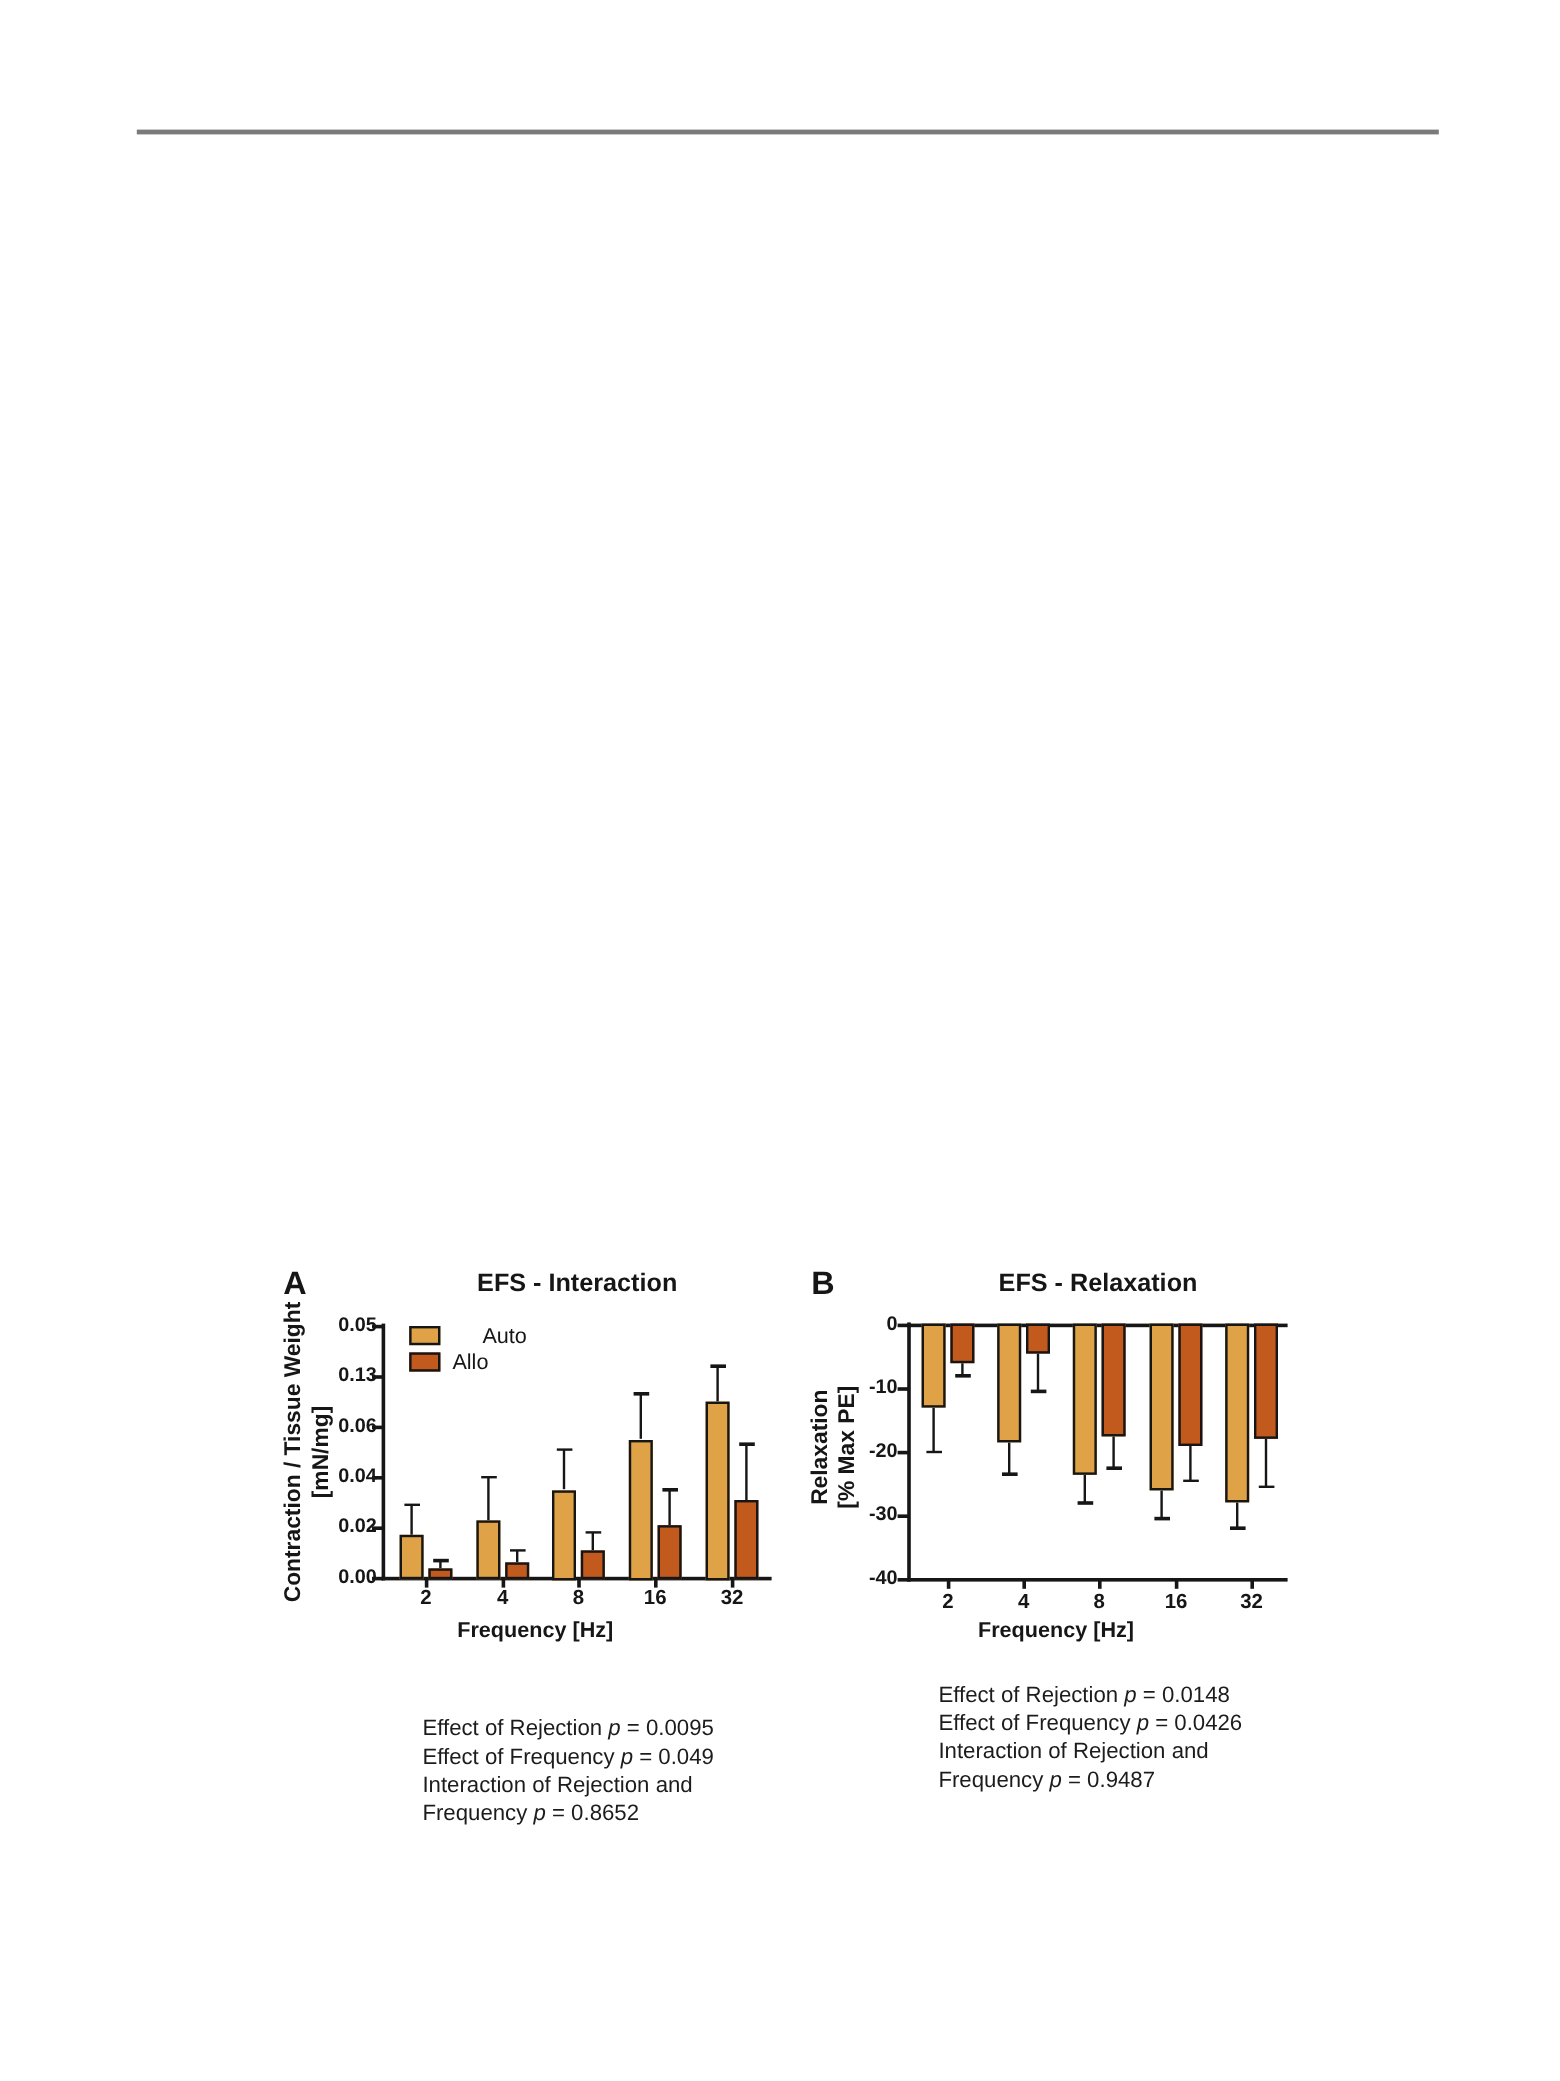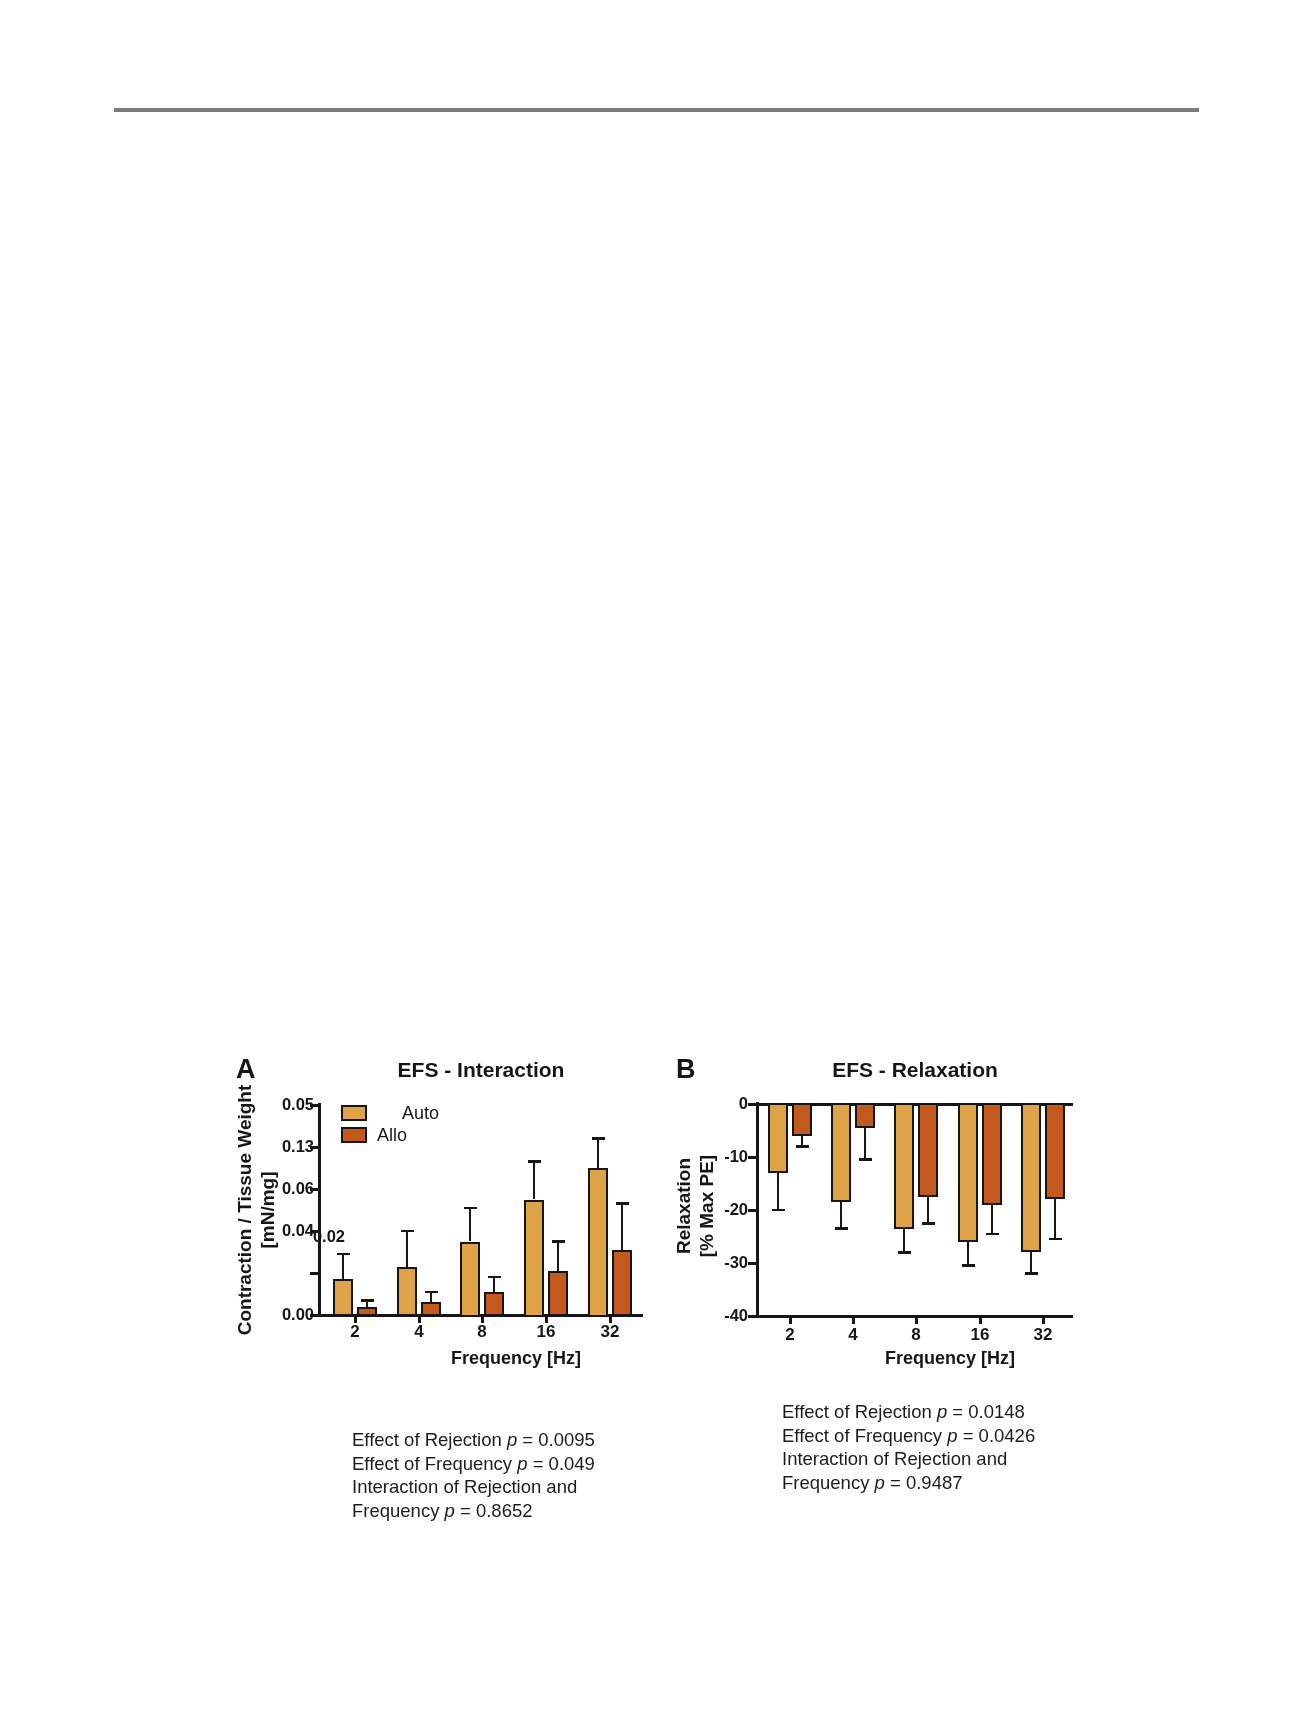--- a/index.html
+++ b/index.html
@@ -7,21 +7,21 @@
     width: 1300px; height: 1734px; position: relative;
     font-family: "Liberation Sans", sans-serif;
     color: #111;
   }
   .abs { position: absolute; }
   #figure { position: absolute; inset: 0; }
   .top-rule { background: #7b7b7b; }
   .panel-letter { font-weight: bold; font-size: 27px; color: #161616; }
   .chart-title { font-weight: bold; font-size: 21px; color: #161616; text-align: center; white-space: nowrap; }
   .y-axis-label { text-align: center; font-weight: bold; font-size: 19px; line-height: 23px; color: #161616; transform: rotate(-90deg); white-space: nowrap; }
-  .x-axis-title { font-weight: bold; font-size: 18px; color: #161616; text-align: right; white-space: nowrap; }
+  .x-axis-title { font-weight: bold; font-size: 18px; color: #161616; text-align: left; white-space: nowrap; }
   .tick-label-y { font-weight: bold; font-size: 16.5px; color: #161616; text-align: right; white-space: nowrap; }
   .tick-label-x { font-weight: bold; font-size: 17px; color: #161616; text-align: center; white-space: nowrap; }
   .spine, .tick-mark { background: #161616; }
   .bar { box-sizing: border-box; border: 2.5px solid #161616; }
   .err-line, .err-cap { background: #161616; }
   .legend-swatch { box-sizing: border-box; border: 2.5px solid #161616; }
   .legend-label { font-size: 18px; color: #161616; white-space: nowrap; }
   .stats-block { font-size: 18.5px; line-height: 23.5px; color: #1c1c1c; white-space: nowrap; }
   .stats-block i { font-style: italic; }
 </style>
@@ -58,21 +58,21 @@
       <div class="abs spine" style="left: 317.5px; top: 1313.5px; width: 325.5px; height: 3px;"></div>
       <div class="abs tick-mark" style="left: 310px; top: 1103.5px; width: 9px; height: 3px;"></div>
       <div class="abs tick-label-y" style="left: 244px; top: 1095px; width: 70px;">0.05</div>
       <div class="abs tick-mark" style="left: 310px; top: 1145.5px; width: 9px; height: 3px;"></div>
       <div class="abs tick-label-y" style="left: 244px; top: 1137px; width: 70px;">0.13</div>
       <div class="abs tick-mark" style="left: 310px; top: 1187.5px; width: 9px; height: 3px;"></div>
       <div class="abs tick-label-y" style="left: 244px; top: 1179px; width: 70px;">0.06</div>
       <div class="abs tick-mark" style="left: 310px; top: 1229.5px; width: 9px; height: 3px;"></div>
       <div class="abs tick-label-y" style="left: 244px; top: 1221px; width: 70px;">0.04</div>
       <div class="abs tick-mark" style="left: 310px; top: 1271.5px; width: 9px; height: 3px;"></div>
-      <div class="abs tick-label-y" style="left: 244px; top: 1227px; width: 70px; padding-left: 31px;">0.02</div>
+      <div class="abs tick-label-y" style="left: 244px; top: 1263px; width: 70px;">0.02</div>
       <div class="abs tick-mark" style="left: 310px; top: 1313.5px; width: 9px; height: 3px;"></div>
       <div class="abs tick-label-y" style="left: 244px; top: 1305px; width: 70px;">0.00</div>
       <div class="abs tick-mark" style="left: 353.5px; top: 1315px; width: 3px; height: 8px;"></div>
       <div class="abs tick-label-x" style="left: 330px; top: 1322px; width: 50px;">2</div>
       <div class="abs tick-mark" style="left: 417.5px; top: 1315px; width: 3px; height: 8px;"></div>
       <div class="abs tick-label-x" style="left: 394px; top: 1322px; width: 50px;">4</div>
       <div class="abs tick-mark" style="left: 480.5px; top: 1315px; width: 3px; height: 8px;"></div>
       <div class="abs tick-label-x" style="left: 457px; top: 1322px; width: 50px;">8</div>
       <div class="abs tick-mark" style="left: 544.5px; top: 1315px; width: 3px; height: 8px;"></div>
       <div class="abs tick-label-x" style="left: 521px; top: 1322px; width: 50px;">16</div>

